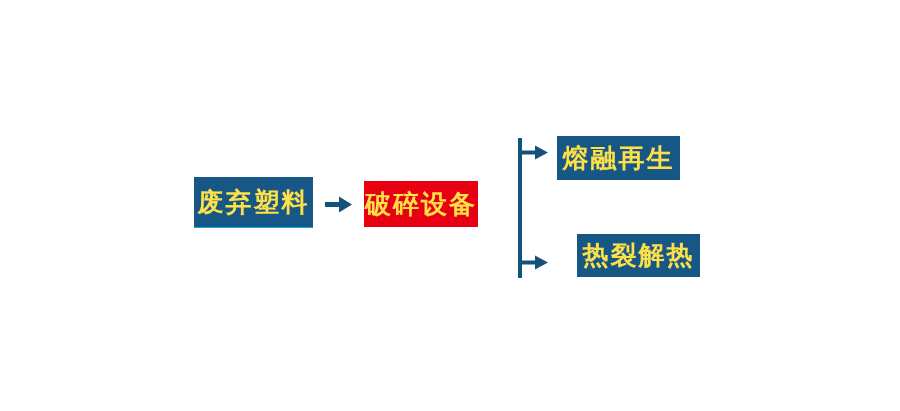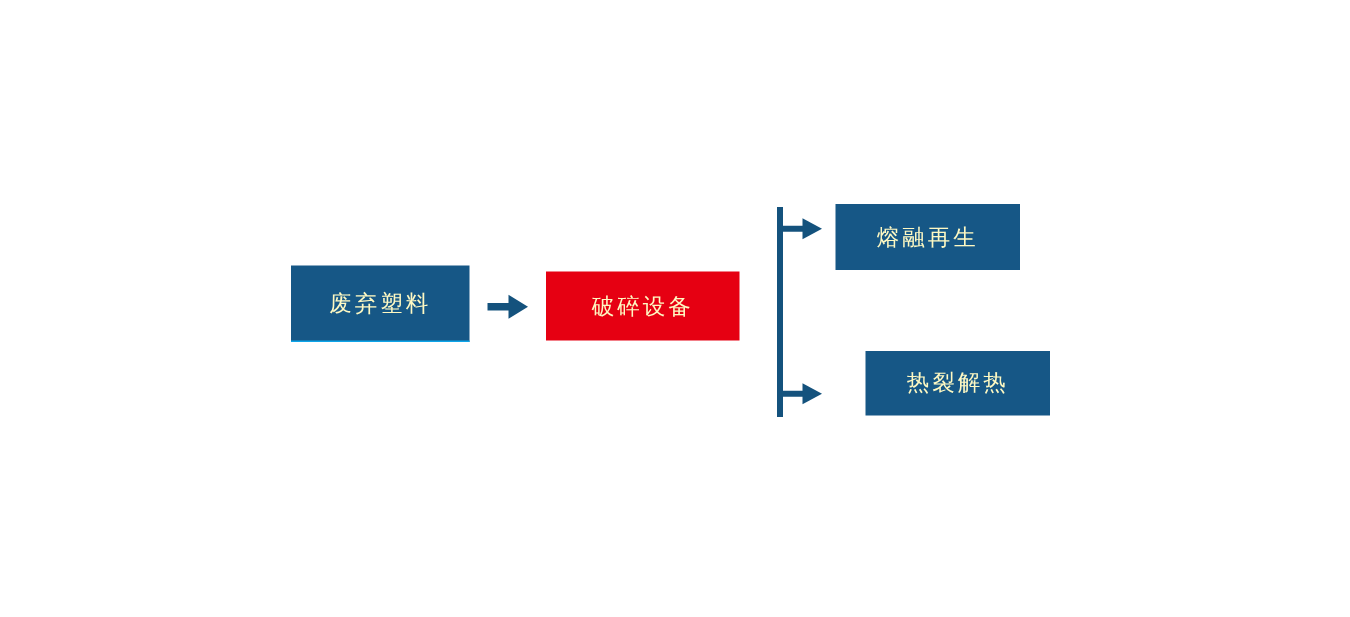--- a/index.html
+++ b/index.html
@@ -22,34 +22,34 @@
     width: 900px;
     height: 411px;
     pointer-events: none;
   }
   .node {
     position: absolute;
     display: flex;
     align-items: center;
     justify-content: center;
     box-sizing: border-box;
-    color: #fef9c3;
-    font-size: 15px;
-    font-weight: 400;
+    color: #fde047;
+    font-size: 26px;
+    font-weight: 700;
     letter-spacing: 2px;
     white-space: nowrap;
   }
   .node-blue { background: #165786; }
   .node-red  { background: #e60012; }
   .node-waste-plastic {
     left: 194px; top: 177px; width: 119px; height: 51px;
     border-bottom: 1px solid #0ea5e9;
   }
   .node-crushing-equipment {
-    left: 364px; top: 181px; width: 129px; height: 46px;
+    left: 364px; top: 181px; width: 114px; height: 46px;
   }
   .node-melt-regeneration {
     left: 557px; top: 136px; width: 123px; height: 44px;
   }
   .node-pyrolysis-heat {
     left: 557px; top: 234px; width: 123px; height: 43px; margin-left: 20px;
   }
 </style>
 </head>
 <body>

